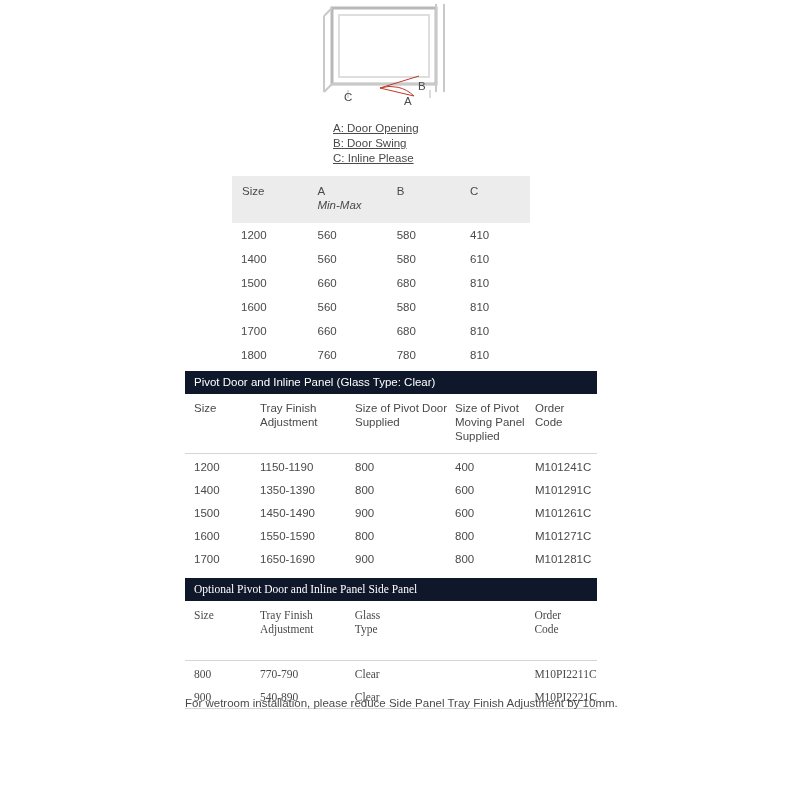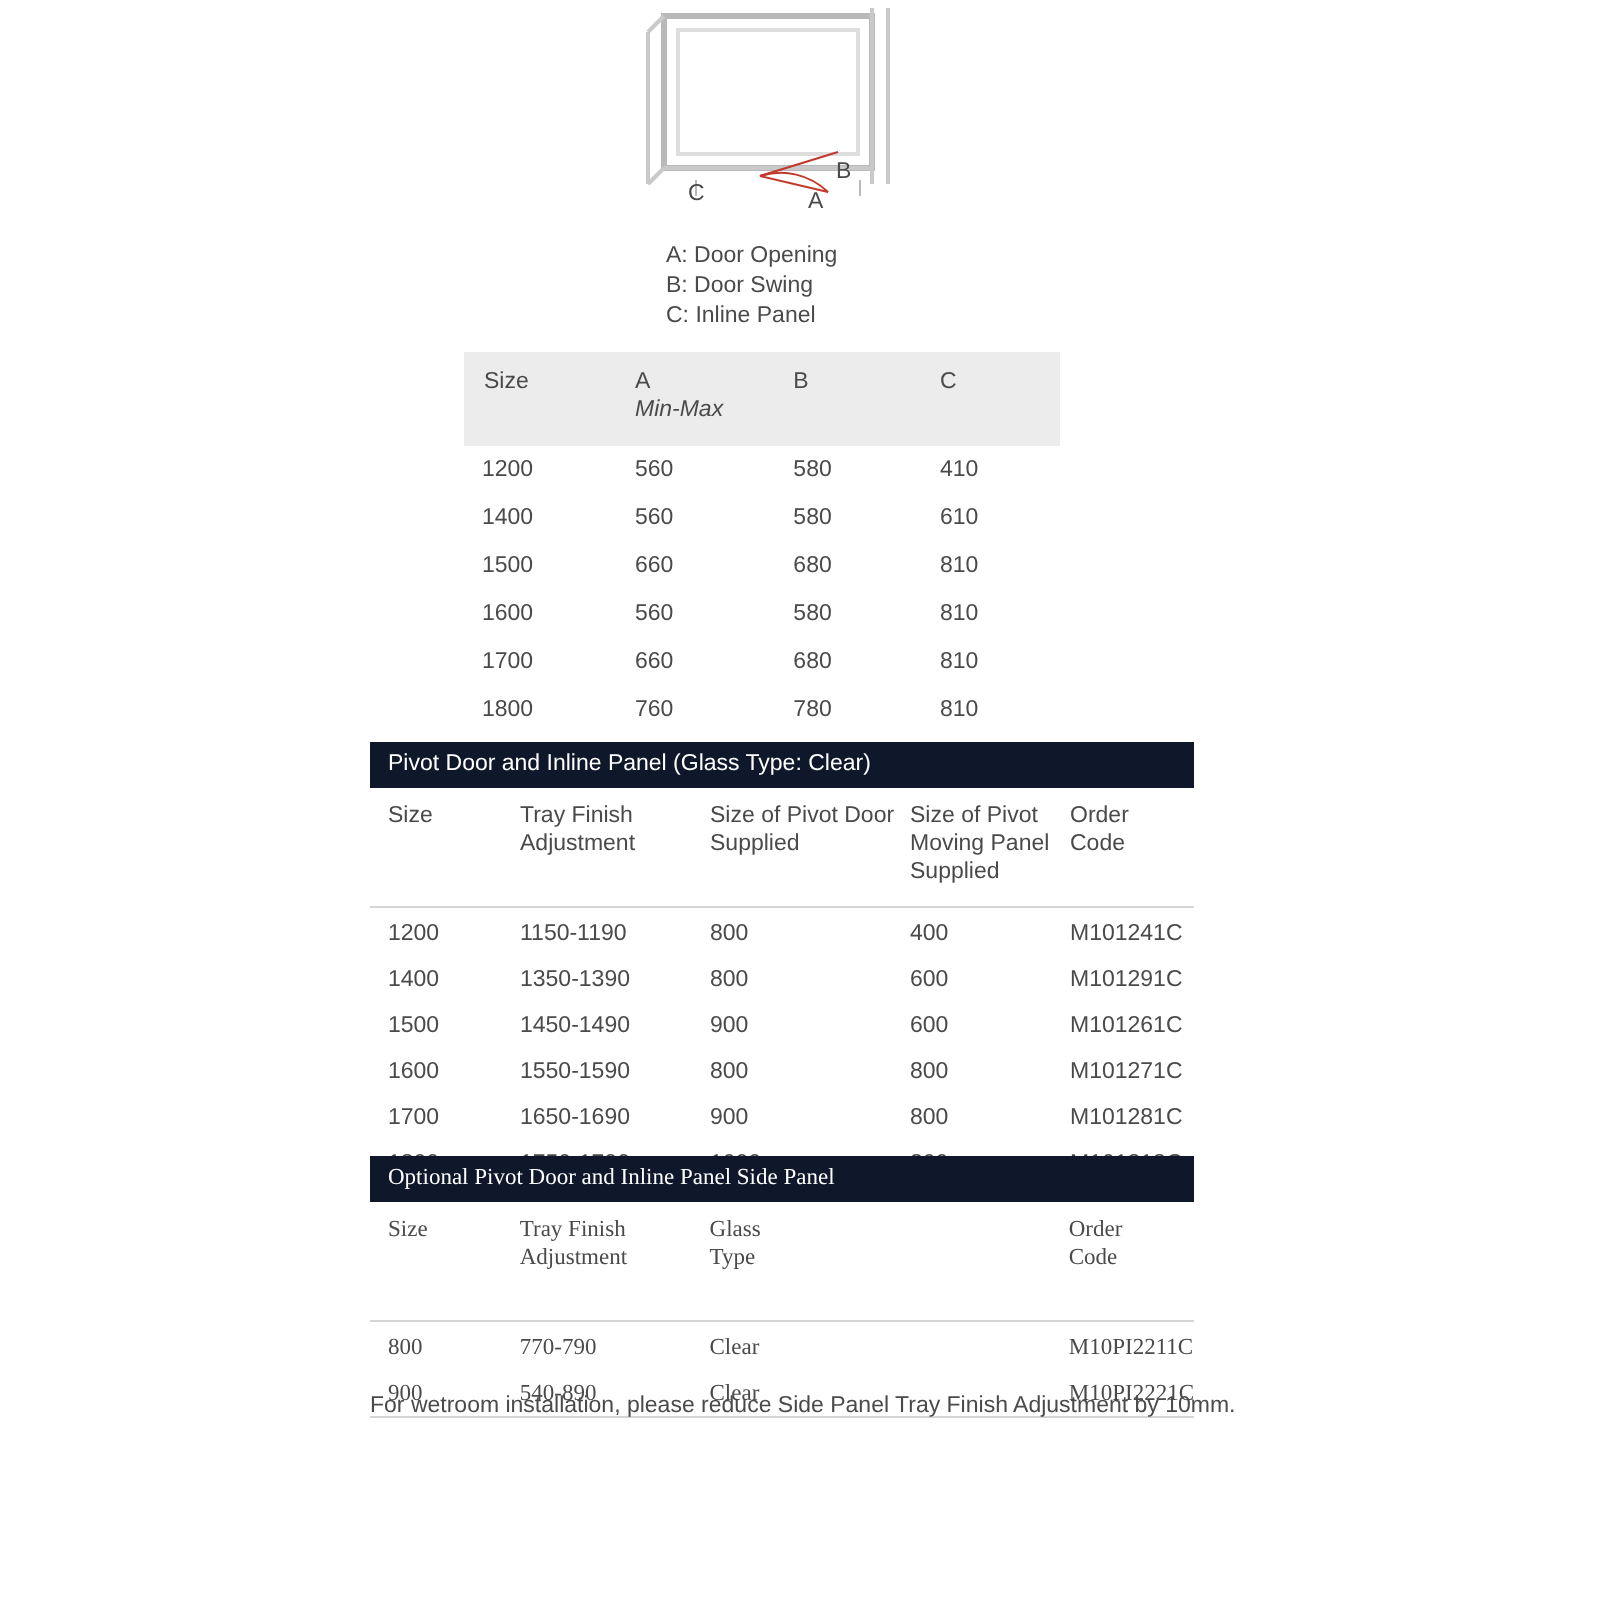--- a/index.html
+++ b/index.html
@@ -31,21 +31,21 @@
   }
 
   .legend {
     position: absolute;
     left: 333px;
     top: 121px;
     font-size: 11.5px;
     line-height: 15px;
     color: #4a4a4a;
   }
-  .legend div { white-space: nowrap; }
+  .legend div { white-space: nowrap; text-decoration: underline; }
 
   
   .top-table {
     position: absolute;
     left: 232px;
     top: 176px;
     width: 298px;
     border-collapse: collapse;
     font-size: 11.5px;
   }
@@ -167,21 +167,21 @@
     <line x1="112" y1="86" x2="112" y2="94" stroke="#b9b9b9" stroke-width="1"></line>
   </svg>
 
   <div style="position:absolute;left:344px;top:91px;font-size:11.5px;color:#4a4a4a;">C</div>
   <div style="position:absolute;left:404px;top:95px;font-size:11.5px;color:#4a4a4a;">A</div>
   <div style="position:absolute;left:418px;top:80px;font-size:11.5px;color:#4a4a4a;">B</div>
 
   <div class="legend">
     <div>A: Door Opening</div>
     <div>B: Door Swing</div>
-    <div>C: Inline Panel</div>
+    <div>C: Inline Please</div>
   </div>
 </div>
 
 <table class="top-table">
   <thead>
     <tr>
       <th class="col-size">
         <span>Size</span>
       </th>
       <th class="col-a">

